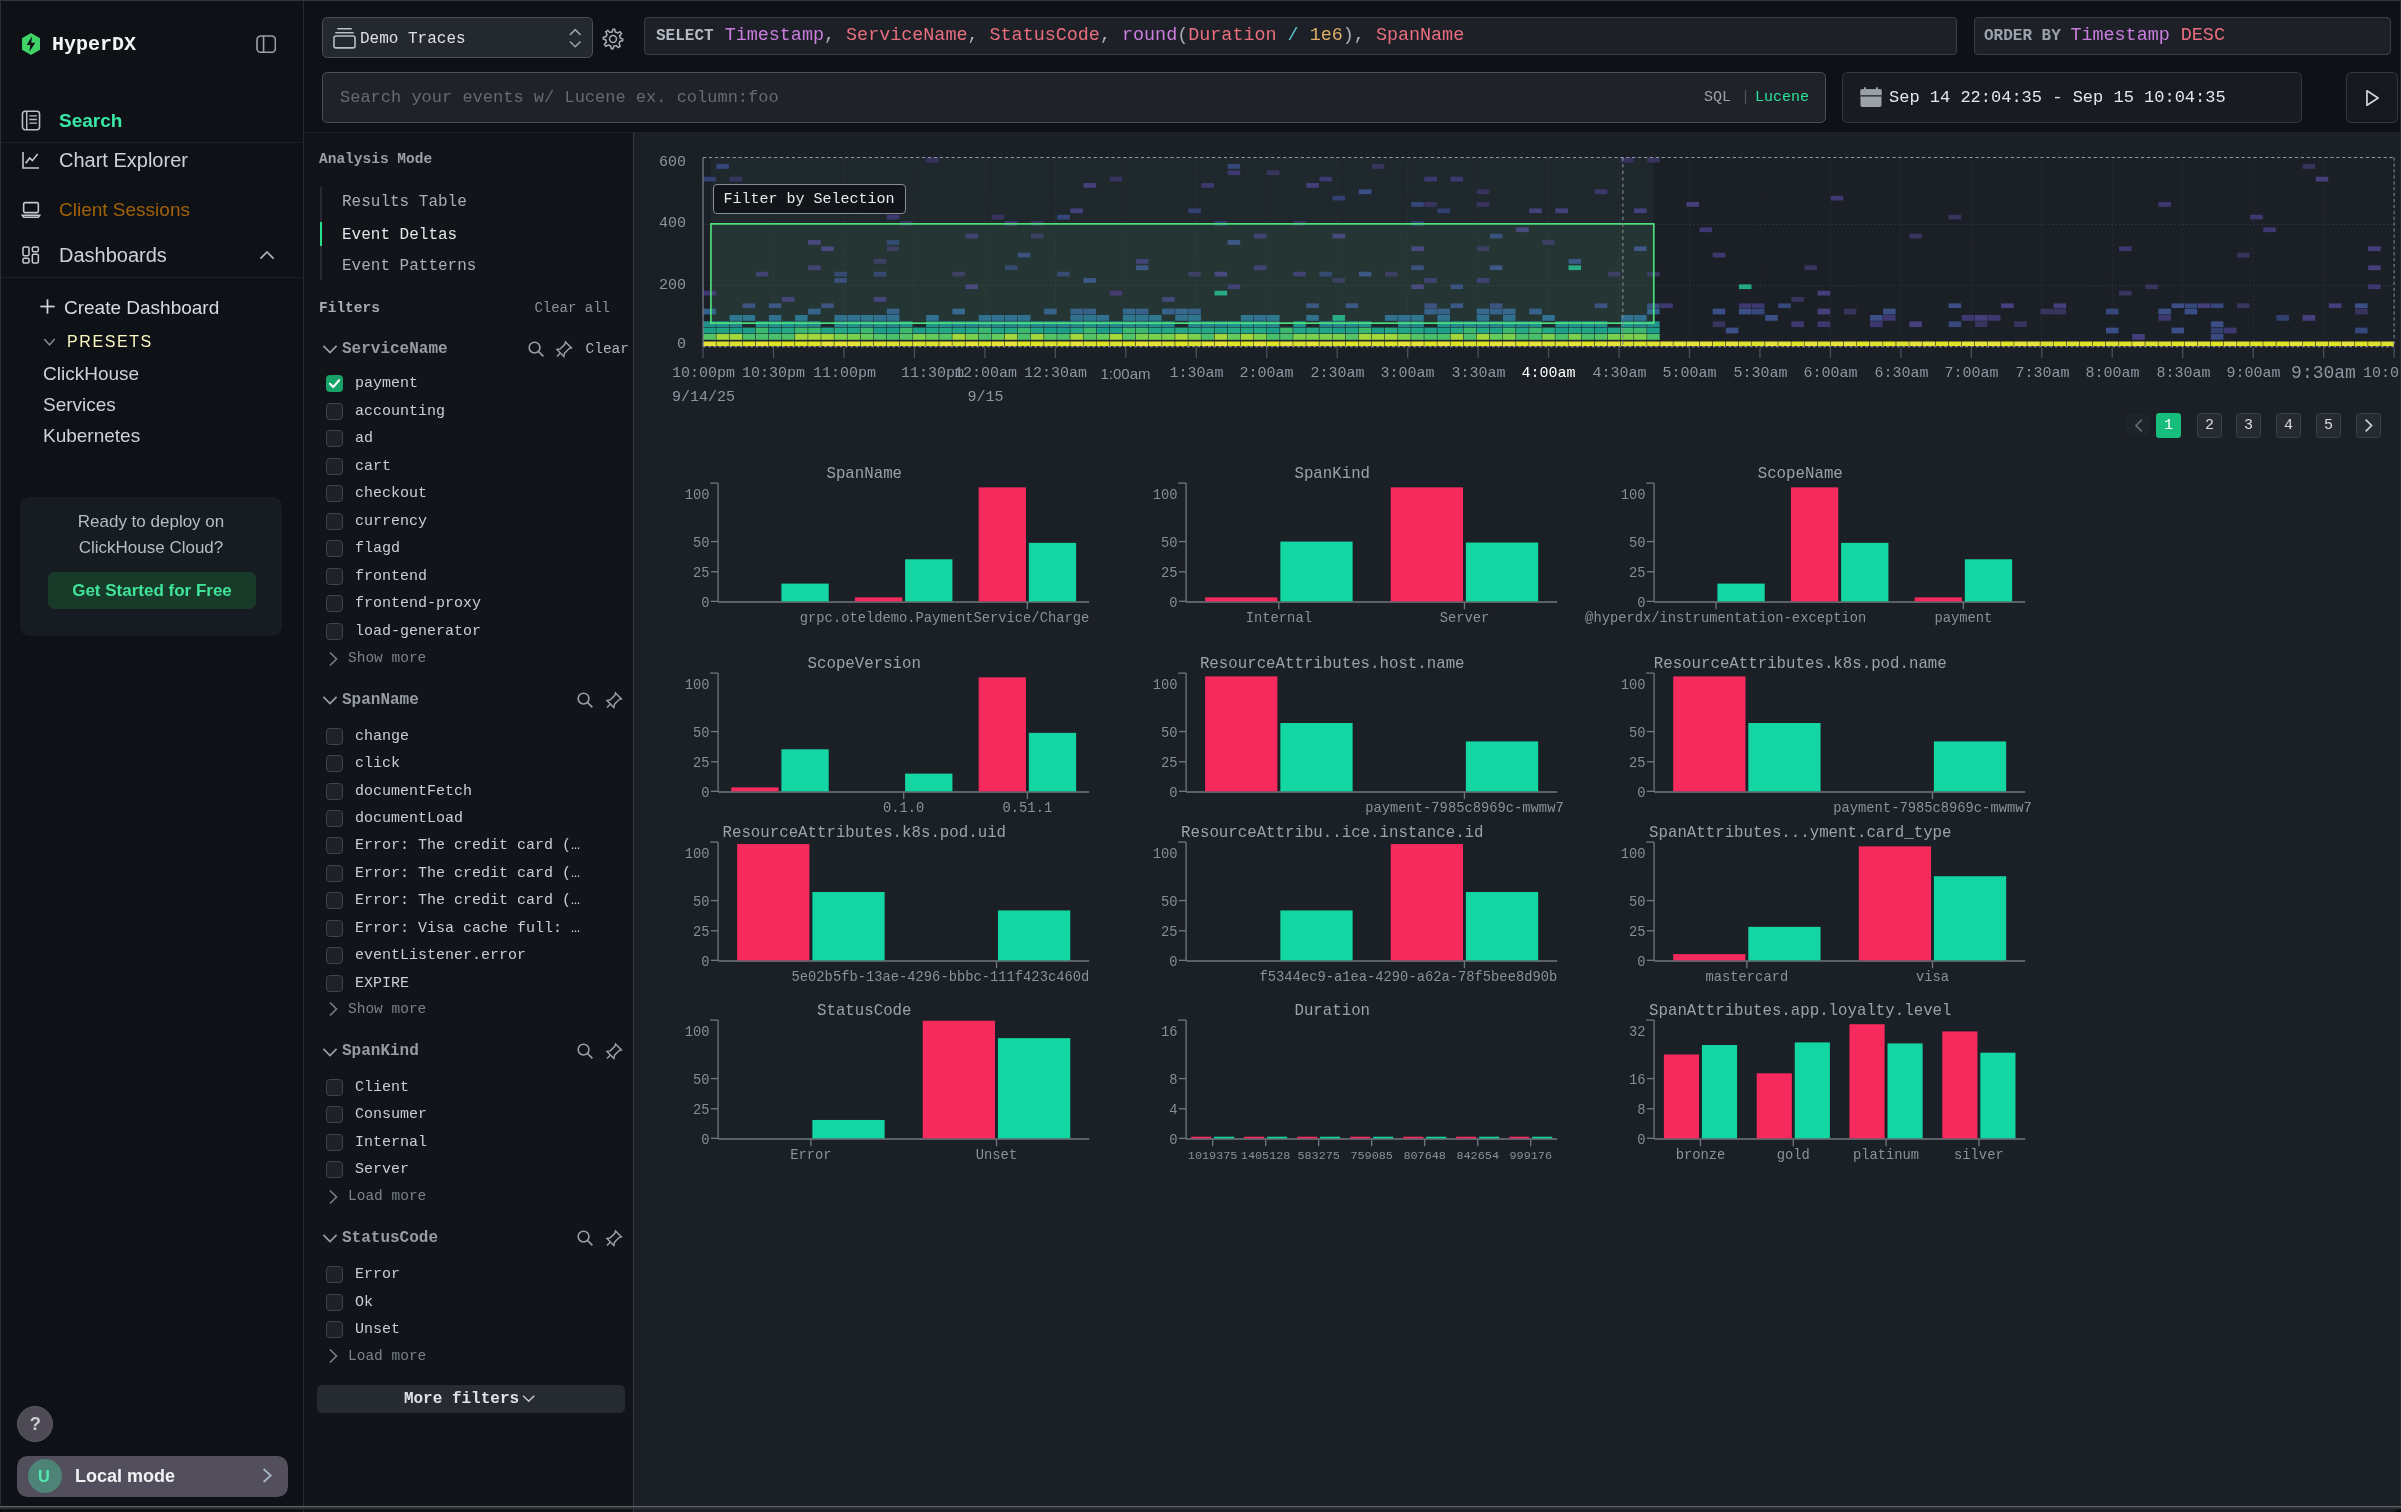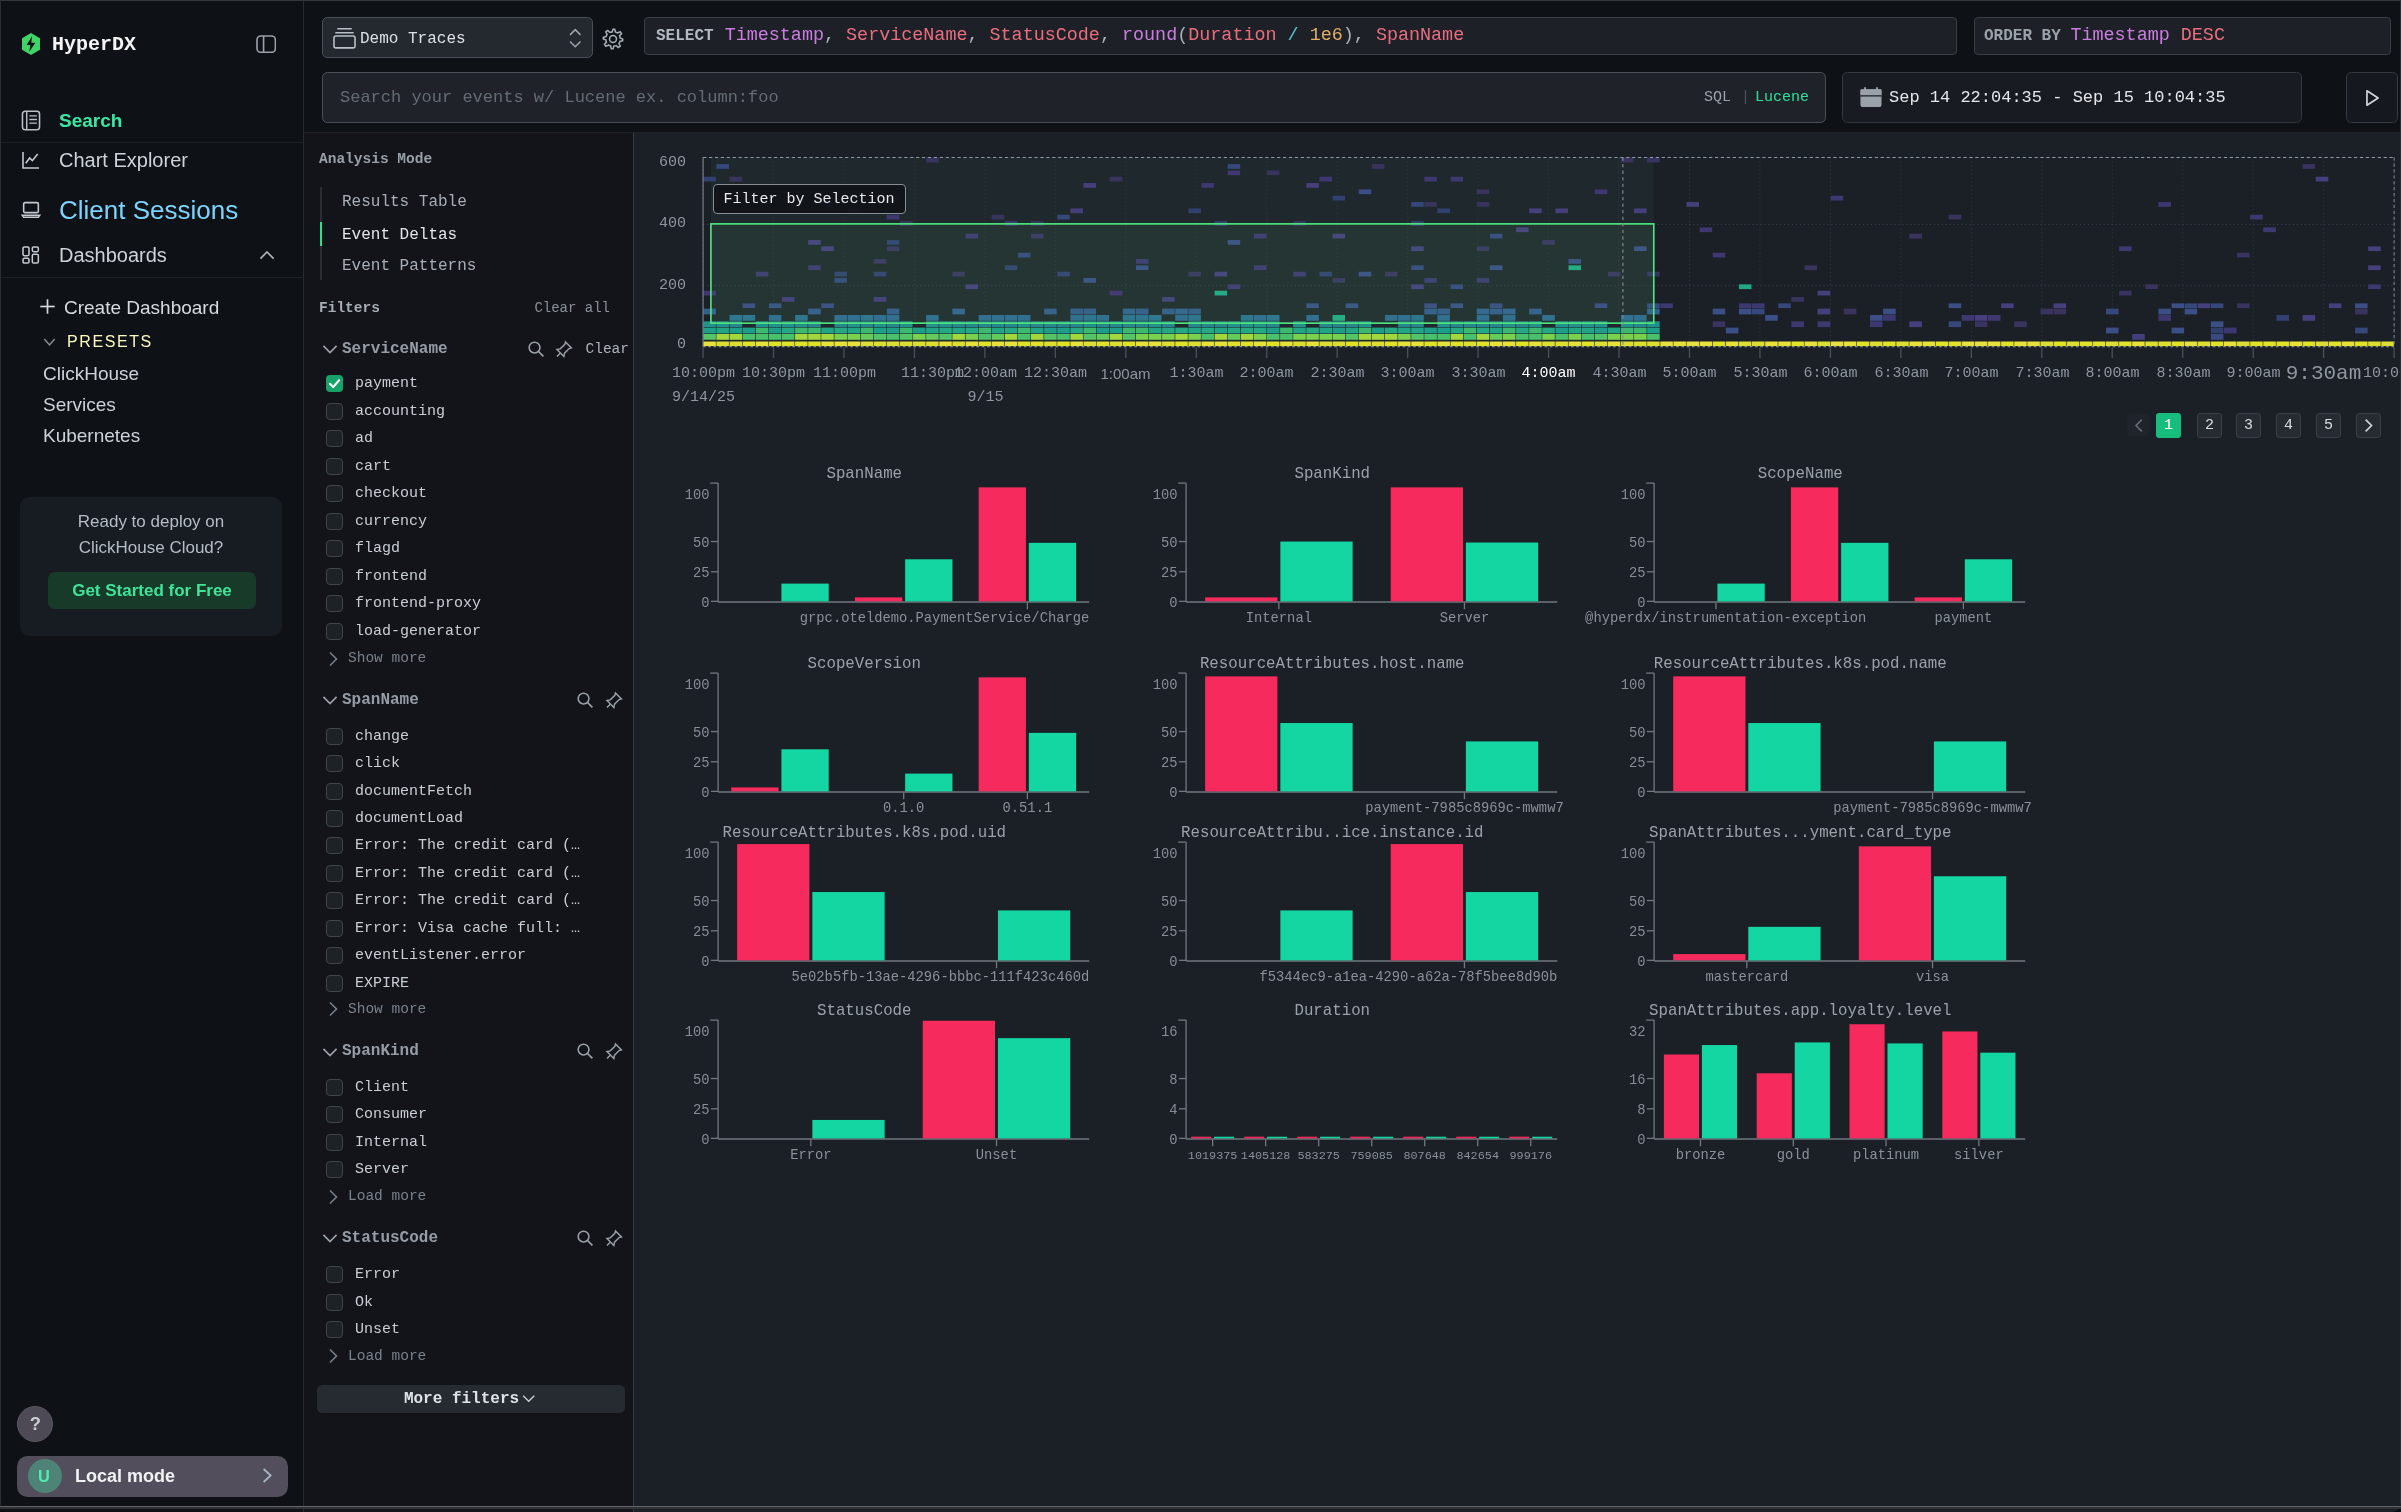--- a/index.html
+++ b/index.html
@@ -35,21 +35,21 @@
 <div class="abs" style="left:0px;top:141px;width:303px;height:0px;border-top:1.3px solid #1d2127;"></div>
 <svg class="abs" style="left:20.4px;top:149px;" width="20" height="20" viewBox="0 0 30 30">
       <polyline points="3,3 3,27 27,27" fill="none" stroke="#c4cad1" stroke-width="2.4"></polyline>
 <polyline points="7,20 13,12 17,16 25,6" fill="none" stroke="#c4cad1" stroke-width="2.4"></polyline>
     </svg>
 <div style="position:absolute;font-family:'Liberation Sans', sans-serif;font-size:20px;color:#ccd2d9;font-weight:400;line-height:24px;top:147px;white-space:pre;left:58px;">Chart Explorer</div>
 <svg class="abs" style="left:20.4px;top:199px;" width="20" height="20" viewBox="0 0 30 30">
       <rect x="4" y="4" width="22" height="15" rx="2" fill="none" stroke="#c4cad1" stroke-width="2.4"></rect>
 <path d="M2 23 L28 23 L26 26 L4 26 Z" fill="none" stroke="#c4cad1" stroke-width="2.2"></path>
     </svg>
-<div style="position:absolute;font-family:'Liberation Sans', sans-serif;font-size:26px;color:#7dd3fc;font-weight:400;line-height:24px;top:197px;white-space:pre;left:58px;">Client Sessions</div>
+<div style="position:absolute;font-family:'Liberation Sans', sans-serif;font-size:19px;color:#a16207;font-weight:400;line-height:24px;top:197px;white-space:pre;left:58px;">Client Sessions</div>
 <svg class="abs" style="left:20.4px;top:244px;" width="20" height="20" viewBox="0 0 30 30">
       <rect x="3" y="3" width="9" height="13" rx="2" fill="none" stroke="#c4cad1" stroke-width="2.3"></rect>
 <rect x="3" y="20" width="9" height="7" rx="2" fill="none" stroke="#c4cad1" stroke-width="2.3"></rect>
 <rect x="17" y="3" width="9" height="7" rx="2" fill="none" stroke="#c4cad1" stroke-width="2.3"></rect>
 <rect x="17" y="14" width="9" height="13" rx="2" fill="none" stroke="#c4cad1" stroke-width="2.3"></rect>
     </svg>
 <div style="position:absolute;font-family:'Liberation Sans', sans-serif;font-size:20px;color:#ccd2d9;font-weight:400;line-height:24px;top:242px;white-space:pre;left:58px;">Dashboards</div>
 <svg class="abs" style="left:258px;top:249px;" width="16" height="10.5" viewBox="0 0 24 16">
       <polyline points="2,13 12,3 22,13" fill="none" stroke="#aab0b8" stroke-width="2.6"></polyline>
     </svg>
@@ -917,21 +917,21 @@
 <div style="position:absolute;font-family:'Liberation Mono', monospace;font-size:15px;color:#8f96a0;font-weight:400;line-height:19px;top:363px;white-space:pre;left:1566px;width:105px;text-align:center;">4:30am</div>
 <div style="position:absolute;font-family:'Liberation Mono', monospace;font-size:15px;color:#8f96a0;font-weight:400;line-height:19px;top:363px;white-space:pre;left:1636px;width:105px;text-align:center;">5:00am</div>
 <div style="position:absolute;font-family:'Liberation Mono', monospace;font-size:15px;color:#8f96a0;font-weight:400;line-height:19px;top:363px;white-space:pre;left:1707px;width:105px;text-align:center;">5:30am</div>
 <div style="position:absolute;font-family:'Liberation Mono', monospace;font-size:15px;color:#8f96a0;font-weight:400;line-height:19px;top:363px;white-space:pre;left:1777px;width:105px;text-align:center;">6:00am</div>
 <div style="position:absolute;font-family:'Liberation Mono', monospace;font-size:15px;color:#8f96a0;font-weight:400;line-height:19px;top:363px;white-space:pre;left:1848px;width:105px;text-align:center;">6:30am</div>
 <div style="position:absolute;font-family:'Liberation Mono', monospace;font-size:15px;color:#8f96a0;font-weight:400;line-height:19px;top:363px;white-space:pre;left:1918px;width:105px;text-align:center;">7:00am</div>
 <div style="position:absolute;font-family:'Liberation Mono', monospace;font-size:15px;color:#8f96a0;font-weight:400;line-height:19px;top:363px;white-space:pre;left:1989px;width:105px;text-align:center;">7:30am</div>
 <div style="position:absolute;font-family:'Liberation Mono', monospace;font-size:15px;color:#8f96a0;font-weight:400;line-height:19px;top:363px;white-space:pre;left:2059px;width:105px;text-align:center;">8:00am</div>
 <div style="position:absolute;font-family:'Liberation Mono', monospace;font-size:15px;color:#8f96a0;font-weight:400;line-height:19px;top:363px;white-space:pre;left:2130px;width:105px;text-align:center;">8:30am</div>
 <div style="position:absolute;font-family:'Liberation Mono', monospace;font-size:15px;color:#8f96a0;font-weight:400;line-height:19px;top:363px;white-space:pre;left:2200px;width:105px;text-align:center;">9:00am</div>
-<div style="position:absolute;font-family:'Liberation Mono', monospace;font-size:21px;color:#8f96a0;font-weight:400;line-height:19px;top:363px;white-space:pre;left:2270px;width:105px;text-align:center;">9:30am</div>
+<div style="position:absolute;font-family:'Liberation Mono', monospace;font-size:18px;color:#8f96a0;font-weight:400;line-height:19px;top:363px;white-space:pre;left:2270px;width:105px;text-align:center;">9:30am</div>
 <div style="position:absolute;font-family:'Liberation Mono', monospace;font-size:15px;color:#8f96a0;font-weight:400;line-height:19px;top:363px;white-space:pre;left:2341px;width:105px;text-align:center;">10:00am</div>
 <div style="position:absolute;font-family:'Liberation Mono', monospace;font-size:15px;color:#8f96a0;font-weight:400;line-height:19px;top:387px;white-space:pre;left:650px;width:105px;text-align:center;">9/14/25</div>
 <div style="position:absolute;font-family:'Liberation Mono', monospace;font-size:15px;color:#8f96a0;font-weight:400;line-height:19px;top:387px;white-space:pre;left:932px;width:105px;text-align:center;">9/15</div>
 <div class="abs" style="left:2126px;top:413px;width:22.4px;height:22.4px;background:#1f242b;border-radius:3.3px;"></div>
 <svg class="abs" style="left:2131px;top:416px;" width="14.5" height="17" viewBox="0 0 22 26">
       <polyline points="15,4 6,13 15,22" fill="none" stroke="#676e78" stroke-width="2.4"></polyline>
     </svg>
 <div class="abs" style="left:2155px;top:412px;width:25px;height:25px;background:#17bd7c;border-radius:3.3px;"></div>
 <div style="position:absolute;font-family:'Liberation Mono', monospace;font-size:15px;color:#ffffff;font-weight:400;line-height:19px;top:415px;white-space:pre;left:2155px;width:25px;text-align:center;">1</div>
 <div class="abs" style="left:2196px;top:412px;width:25px;height:25px;background:#262b32;border:1.3px solid #3a4047;border-radius:3.3px;"></div>

